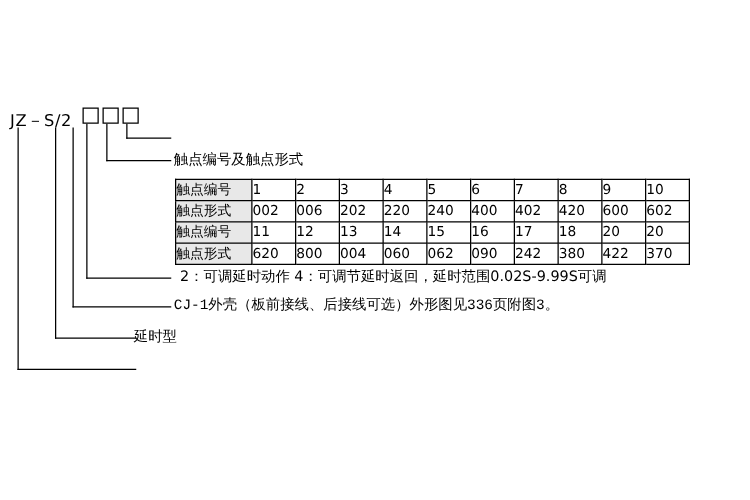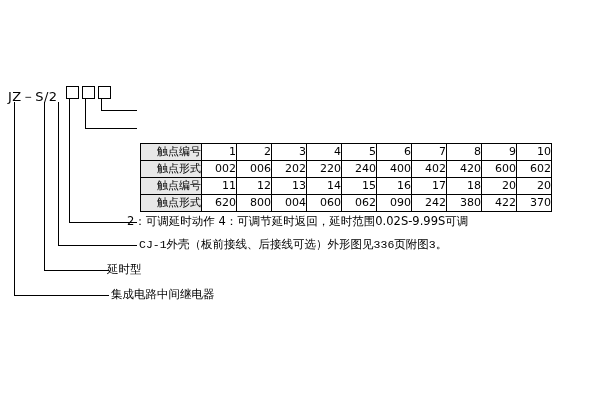--- a/index.html
+++ b/index.html
@@ -70,21 +70,21 @@
     left: 140px;
     top: 143px;
   }
   table.contact-table {
     border-collapse: collapse;
     font-size: 11px;
     background: #fff;
   }
   table.contact-table td {
     border: 1px solid #000;
-    text-align: right;
+    text-align: left;
     padding: 0;
     height: 16px;
     line-height: 16px;
   }
   table.contact-table td.hdr {
     width: 60px;
     background: #e8e8e8;
     font-size: 11px;
   }
   table.contact-table td.val {
@@ -116,24 +116,24 @@
 
   <div class="vline" style="left:58px; top:102px; height:144px;"></div>
   <div class="hline" style="left:58px; top:245px; width:79px;"></div>
 
   <div class="vline" style="left:44px; top:102px; height:169px;"></div>
   <div class="hline" style="left:44px; top:270px; width:65px;"></div>
 
   <div class="vline" style="left:14px; top:102px; height:194px;"></div>
   <div class="hline" style="left:14px; top:295px; width:95px;"></div>
 
-  <div class="callout" style="left:127px; top:214px;">2：可调延时动作   4：可调节延时返回，延时范围0.02S-9.99S可调</div>
+  <div class="callout" style="left:139px; top:120px;">触点编号及触点形式</div>
+  <div class="callout" style="left:144px; top:214px;">2：可调延时动作   4：可调节延时返回，延时范围0.02S-9.99S可调</div>
   <div class="callout" style="left:139px; top:237px;font-family:Liberation Mono, monospace;">CJ-1外壳（板前接线、后接线可选）外形图见336页附图3。</div>
   <div class="callout" style="left:107px; top:262px;">延时型</div>
-  <div class="callout" style="left:111px; top:287px;">集成电路中间继电器</div>
 
   <div class="tbl-wrap">
     <table class="contact-table">
       <tbody>
         <tr>
           <td class="hdr">触点编号</td>
           <td class="val">1</td>
           <td class="val">2</td>
           <td class="val">3</td>
           <td class="val">4</td>

